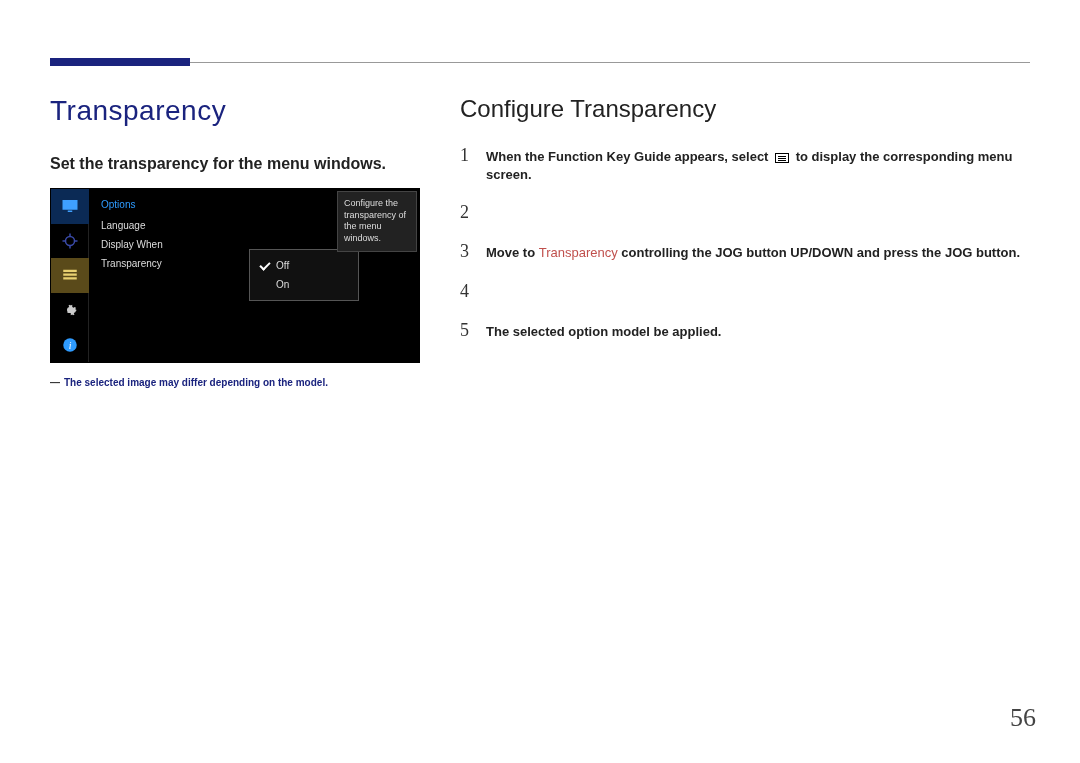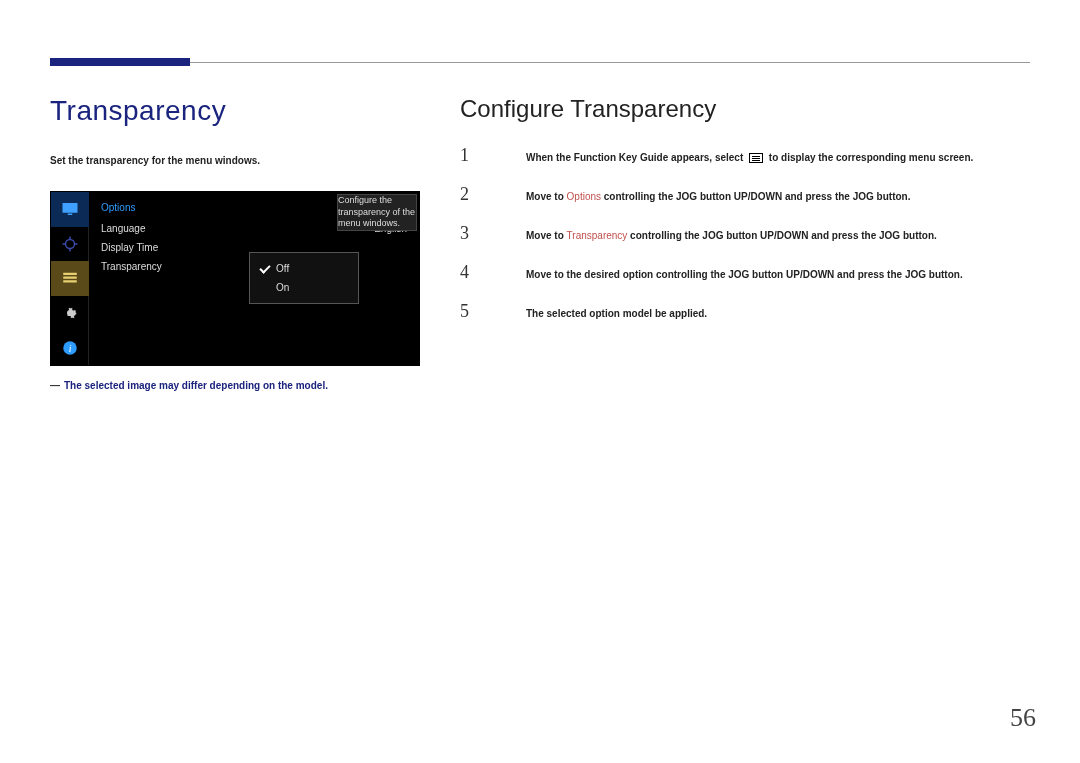--- a/index.html
+++ b/index.html
@@ -45,24 +45,24 @@
     margin-bottom: 28px;
     letter-spacing: 0.5px;
   }
   h1.title-dark {
     font-size: 24px;
     font-weight: 300;
     color: #222;
     margin-bottom: 22px;
   }
   .desc {
-    font-size: 10px;
+    font-size: 16px;
     font-weight: bold;
     color: #222;
-    margin-bottom: 25px;
+    margin-bottom: 15px;
   }
 
   
   .osd {
     width: 370px;
     height: 175px;
     background: #000;
     display: flex;
     position: relative;
     border: 1px solid #000;
@@ -120,21 +120,21 @@
   }
   .osd-tooltip {
     position: absolute;
     right: 2px;
     top: 2px;
     width: 80px;
     background: #222;
     border: 1px solid #444;
     color: #ddd;
     font-size: 9px;
-    padding: 0;
+    padding: 6px;
     line-height: 1.3;
   }
   .note {
     font-size: 10px;
     color: #1a237e;
     font-weight: bold;
     margin-top: 14px;
   }
   .note-dash {
     font-size: 10px;
@@ -150,25 +150,24 @@
     margin-bottom: 18px;
   }
   .step-num {
     font-size: 18px;
     color: #333;
     width: 14px;
     flex-shrink: 0;
     font-family: Georgia, serif;
   }
   .step-text {
-    font-size: 10px;
+    font-size: 13px;
     font-weight: bold;
     color: #222;
     line-height: 1.4;
-    margin-left: 40px;
   }
   .step-text .hl { color: #c0504d; font-weight: normal; }
   .step-text .icon-inline {
     display: inline-block;
     width: 14px; height: 10px;
     border: 1px solid #000;
     vertical-align: middle;
     position: relative;
     margin: 0 3px;
   }
@@ -246,21 +245,21 @@
           </svg>
       </div>
     </div>
     <div class="osd-main">
       <div class="osd-header">Options</div>
       <div class="osd-row">
         <span>Language</span>
         <span>English</span>
       </div>
       <div class="osd-row">
-        <span>Display Time</span>
+        <span>Display When</span>
       </div>
       <div class="osd-row">
         <span>Transparency</span>
       </div>
       <div class="osd-popup">
         <div class="osd-popup-row">
           <span class="check"></span>
           <span>Off</span>
         </div>
         <div class="osd-popup-row">
@@ -282,36 +281,32 @@
 
   <div class="step">
     <div class="step-num">1</div>
     <div class="step-text">
       <span>When the Function Key Guide appears, select </span><span class="icon-inline"></span><span> to display the corresponding menu screen.</span>
     </div>
   </div>
 
   <div class="step">
     <div class="step-num">2</div>
-    <div class="step-text">
-      <span>Move to </span><span class="hl">Options</span><span> controlling the JOG button UP/DOWN and press the JOG button.</span>
-    </div>
   </div>
 
   <div class="step">
     <div class="step-num">3</div>
     <div class="step-text">
       <span>Move to </span><span class="hl">Transparency</span><span> controlling the JOG button UP/DOWN and press the JOG button.</span>
     </div>
   </div>
 
 
   <div class="step">
     <div class="step-num">4</div>
-    <div class="step-text">Move to the desired option controlling the JOG button UP/DOWN and press the JOG button.</div>
   </div>
 
   <div class="step">
     <div class="step-num">5</div>
     <div class="step-text">The selected option model be applied.</div>
   </div>
 </div>
 
 <div class="page-num">56</div>
 

